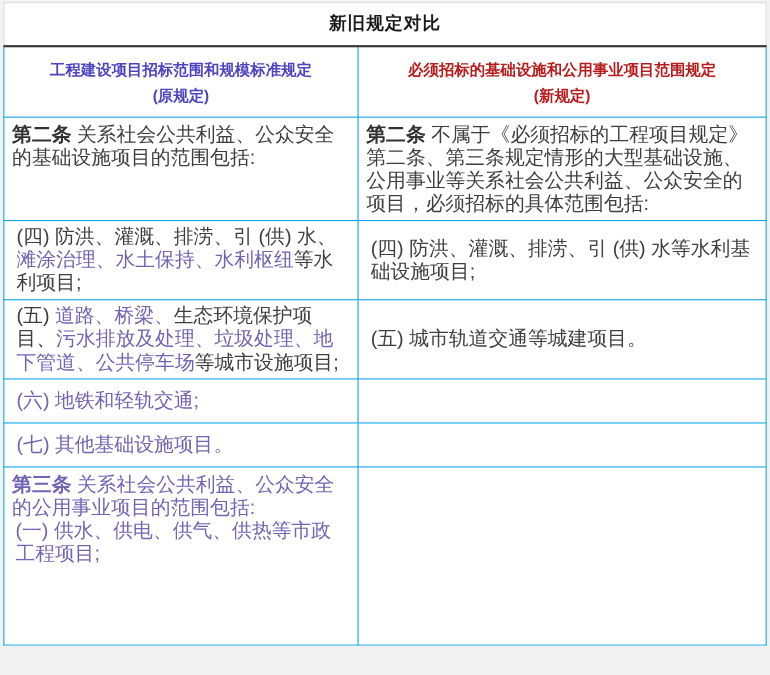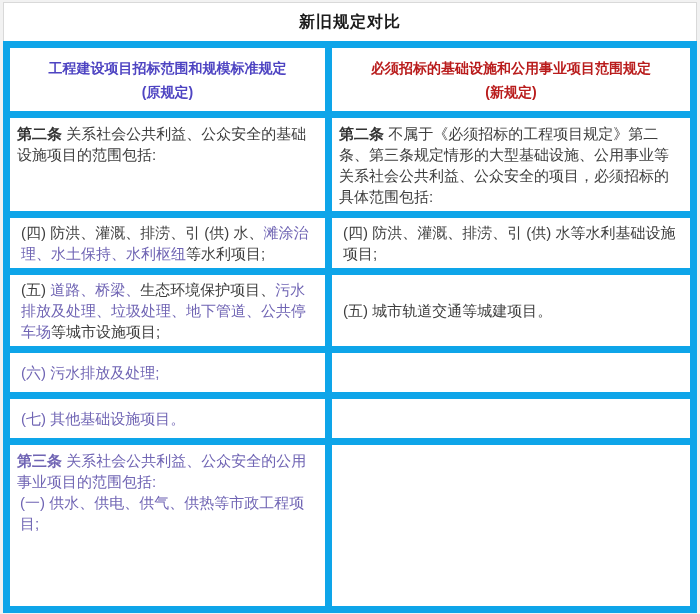--- a/index.html
+++ b/index.html
@@ -27,34 +27,34 @@
   }
   table.cmp{
     width:100%;
     border-collapse:collapse;
     table-layout:fixed;
     border:1px solid #4c4c4c;
     border-top:2px solid #383838;
     background:#fff;
   }
   col.col-old{width:322px;}
-  th,td{border:7px solid #0ea5e9;}
+  th,td{border:1px solid #0ea5e9;}
   th{
     height:55px;
     font-size:14px;
     font-weight:bold;
     text-align:center;
     padding:4px 6px;
     line-height:24px;
     vertical-align:middle;
   }
   th.th-old{color:#4e44c2;}
   th.th-new{color:#b91c1c;margin-top:14px;}
   td{
-    font-size:15px;
+    font-size:18px;
     line-height:21px;
     color:#3e3e3e;
     padding:4px 8px 4px 7px;
     vertical-align:middle;
     text-align:left;
     word-break:break-all;
   }
   tr.r0 td, tr.r8 td{vertical-align:top;padding-top:5px;}
   tr.r0 td{height:64px;}
   tr.r1 td{height:39px;}
@@ -118,21 +118,21 @@
       <tr class="r5 indent">
         <td>
             <div class="cell-line"><span class="seg-n">(五) </span><span class="seg-p">道路、桥梁、</span><span class="seg-n">生态环境保护项目、</span><span class="seg-p">污水排放及处理、垃圾处理、地下管道、公共停车场</span><span class="seg-n">等城市设施项目;</span></div>
           </td>
         <td>
             <div class="cell-line"><span class="seg-n">(五) 城市轨道交通等城建项目。</span></div>
           </td>
       </tr>
       <tr class="r6 indent">
         <td>
-            <div class="cell-line"><span class="seg-p">(六) 污水排放及处理;</span></div>
+            <div class="cell-line"><span class="seg-p">(六) 地铁和轻轨交通;</span></div>
           </td>
         <td></td>
       </tr>
       <tr class="r7 indent">
         <td>
             <div class="cell-line"><span class="seg-p">(七) 其他基础设施项目。</span></div>
           </td>
         <td></td>
       </tr>
       <tr class="r8">

